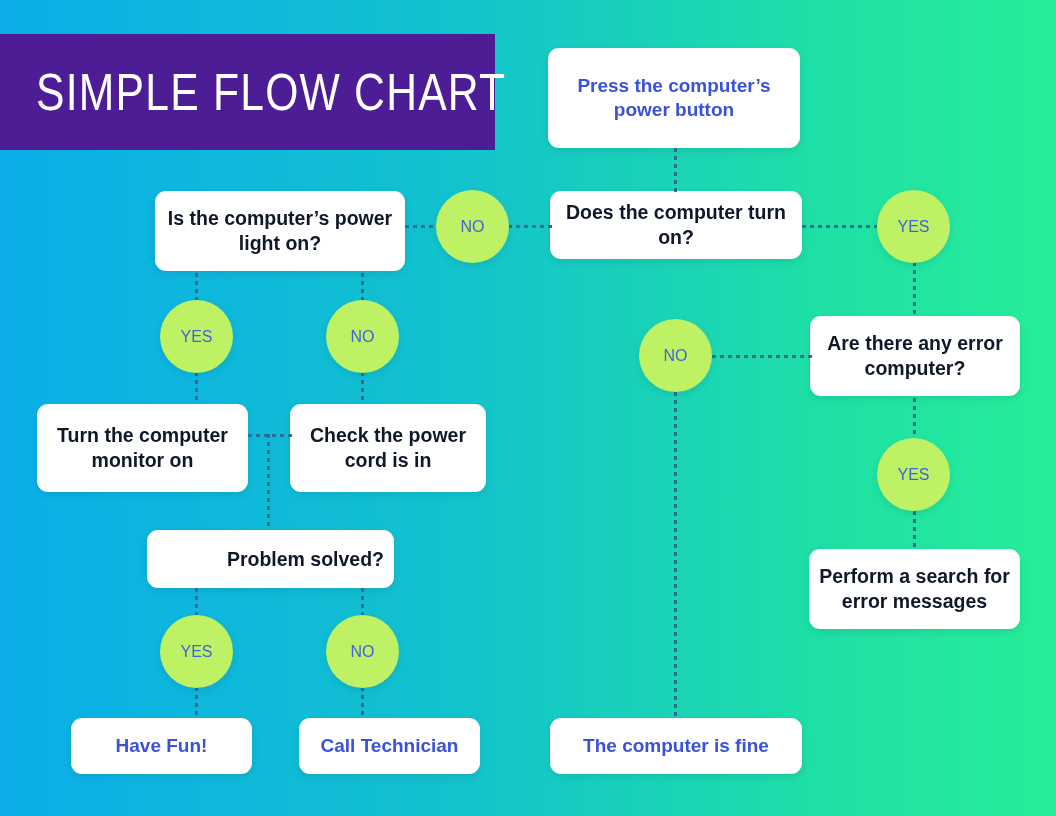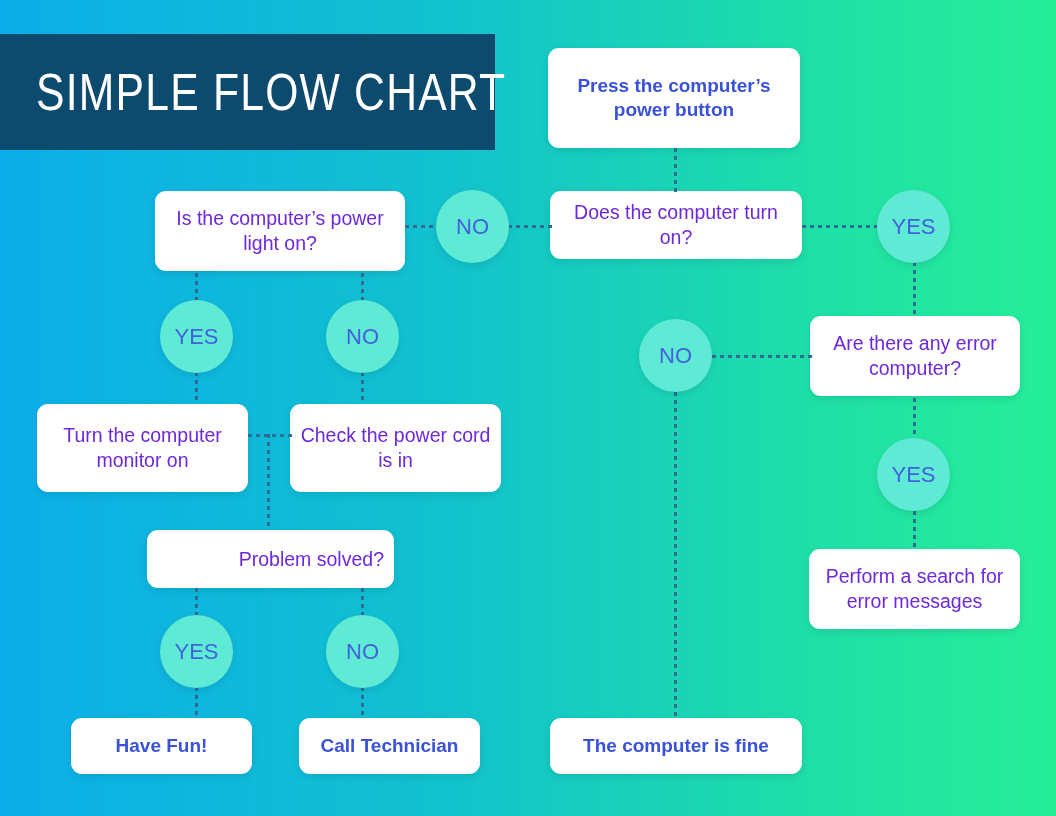--- a/index.html
+++ b/index.html
@@ -8,46 +8,46 @@
     font-family:"Liberation Sans", sans-serif;
     background:linear-gradient(90deg,#0BAEE9 0%,#12C2CE 42%,#1FE0A6 78%,#26EE98 100%);
     position:relative;
     overflow:hidden;
   }
   #canvas { position:absolute; inset:0; }
 
   
   .banner{
     position:absolute; left:0; top:34px; width:495px; height:116px;
-    background:#0c4a6e; display:flex; align-items:center;
+    background:#4c1d95; display:flex; align-items:center;
   }
   .banner h1{
     color:#FFFFFF; font-size:52px; letter-spacing:1.5px;
     font-weight:400; padding-left:44px;
     font-family:"Liberation Sans Narrow","Liberation Sans",sans-serif;
     transform:scaleX(.82); transform-origin:left center;
     white-space:nowrap;
   }
 
   
   .node{
     position:absolute; background:#FFFFFF; border-radius:11px;
     display:flex; align-items:center; justify-content:center;
     text-align:center; color:#3D5BE0; line-height:1.28;
     box-shadow:0 3px 7px rgba(0,60,80,.13);
     padding:18px 10px;
   }
-  .node.reg{ font-size:19.5px; font-weight:400; color:#6d28d9; }
+  .node.reg{ font-size:19.5px; font-weight:700; color:#0f172a; }
   .node.bold{ font-size:19px; font-weight:700; color:#3A52D8; }
 
   .circle{
-    position:absolute; background:#5eead4; border-radius:50%;
+    position:absolute; background:#bef264; border-radius:50%;
     width:73px; height:73px;
     display:flex; align-items:center; justify-content:center;
-    color:#4162DB; font-size:22px; font-weight:400;
+    color:#4162DB; font-size:16px; font-weight:400;
     box-shadow:0 3px 7px rgba(0,60,80,.13);
     z-index:3;
   }
 
   
   .conn{ position:absolute; z-index:1; }
   .conn.v{
     width:3px;
     background-image:linear-gradient(to bottom,#2D6D92 45%,rgba(0,0,0,0) 0);
     background-size:3px 8px; background-repeat:repeat-y;
@@ -112,21 +112,21 @@
   </div>
 
   <div class="node reg" style="left:810px; top:316px; width:210px; height:80px;">
     <span>Are there any error computer?</span>
   </div>
 
   <div class="node reg" style="left:37px; top:404px; width:211px; height:88px;">
     <span>Turn the computer monitor on</span>
   </div>
 
-  <div class="node reg" style="left:290px; top:404px; width:211px; height:88px;">
+  <div class="node reg" style="left:290px; top:404px; width:196px; height:88px;">
     <span>Check the power cord is in</span>
   </div>
 
   <div class="node reg" style="left:147px; top:530px; width:247px; height:58px;justify-content:flex-end;">
     <span>Problem solved?</span>
   </div>
 
   <div class="node reg" style="left:809px; top:549px; width:211px; height:80px;">
     <span>Perform a search for error messages</span>
   </div>

